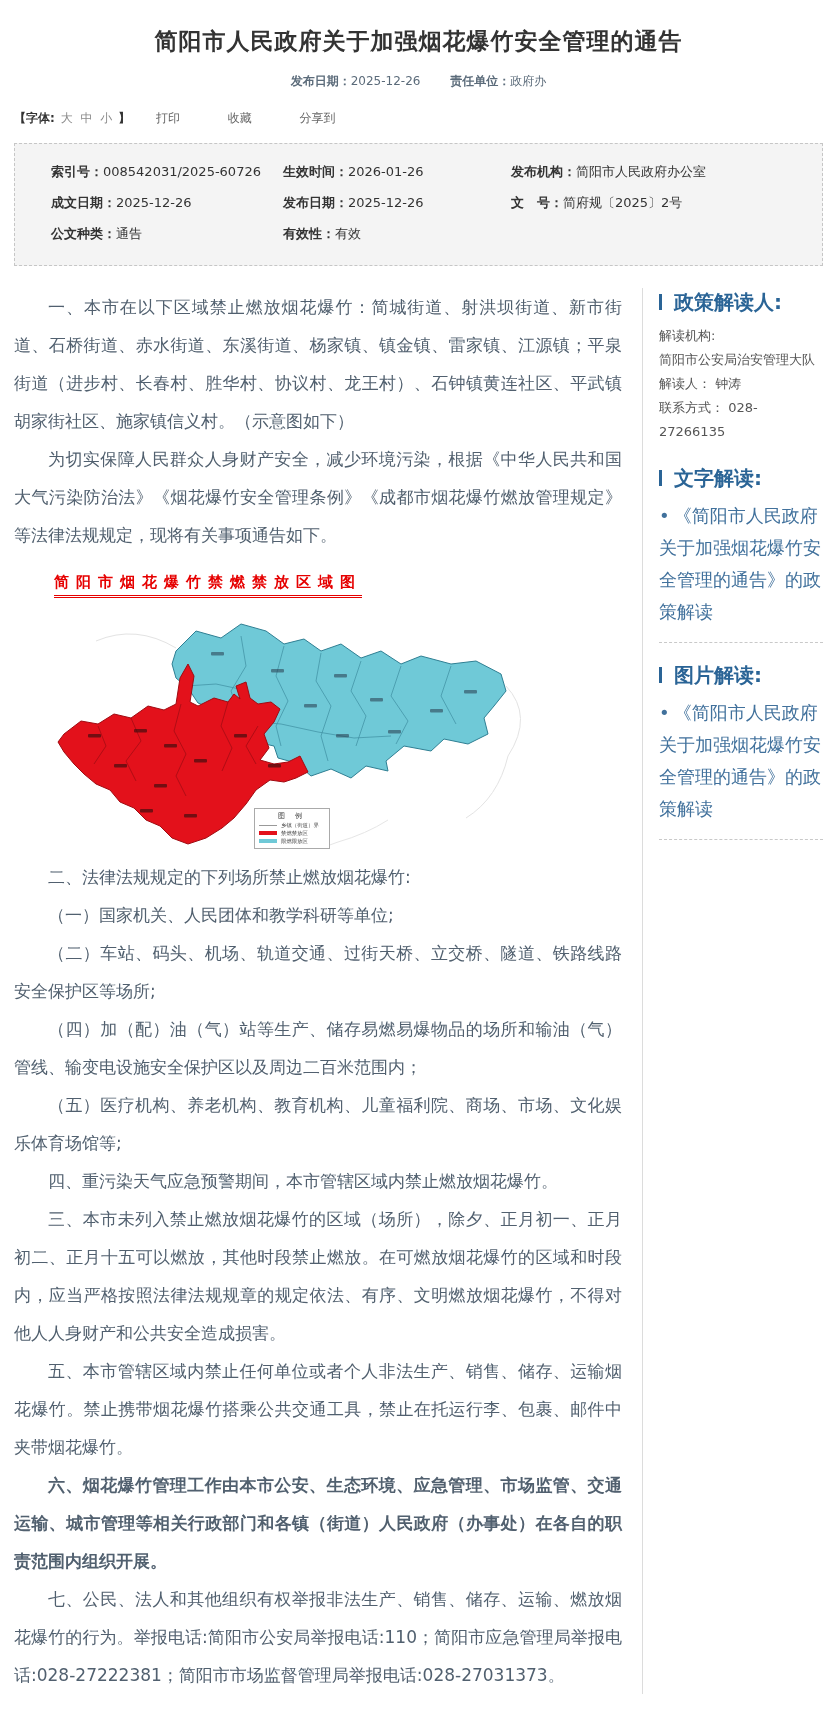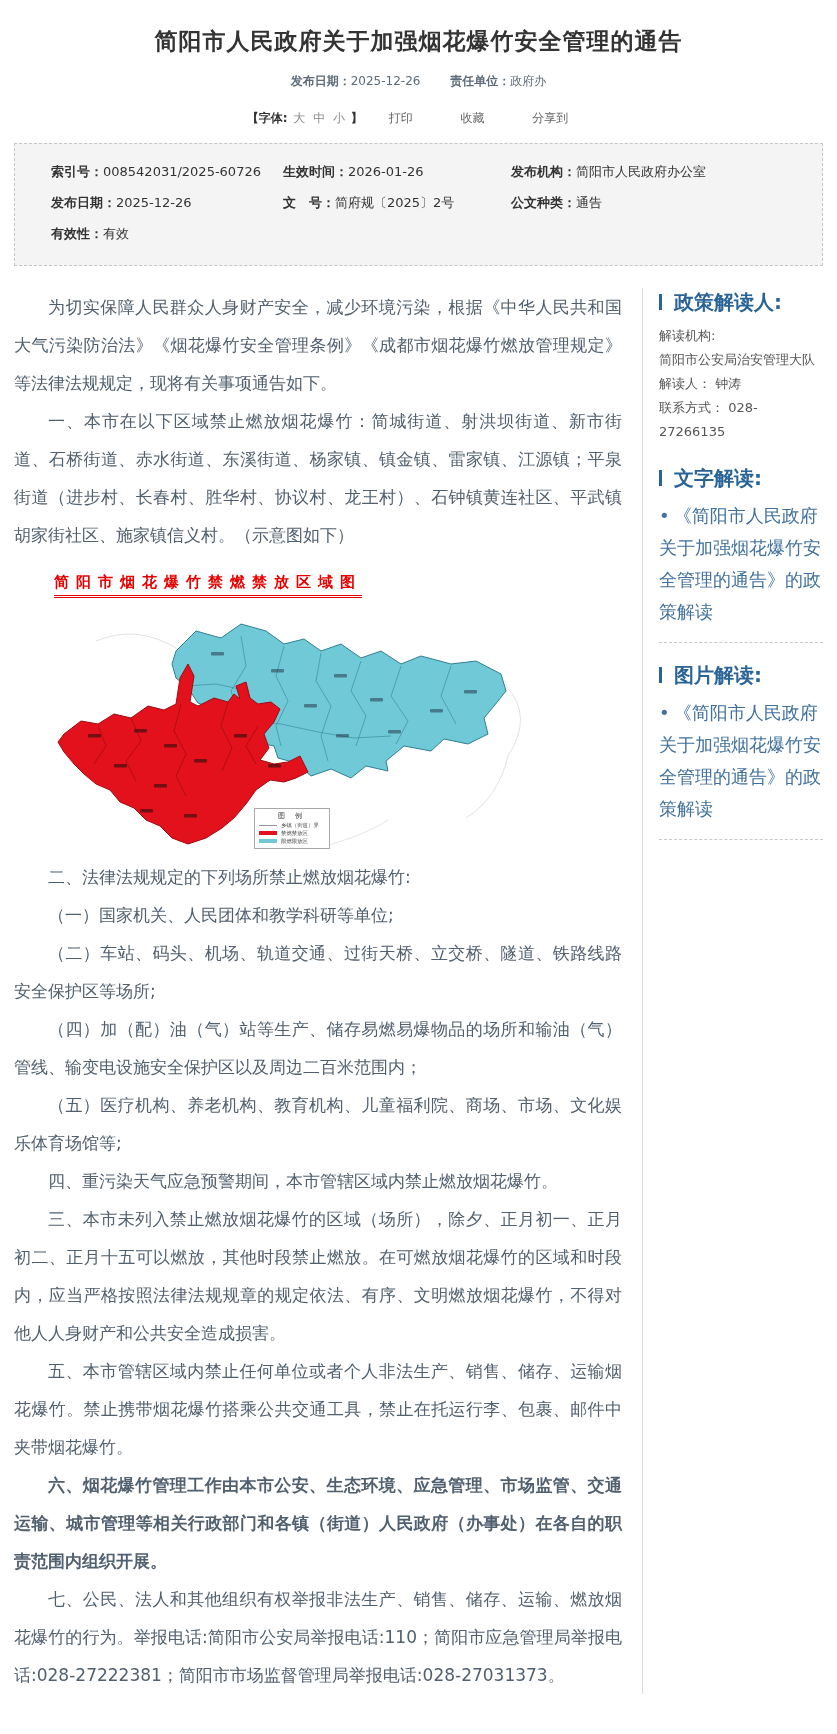--- a/index.html
+++ b/index.html
@@ -5,21 +5,21 @@
   * { margin:0; padding:0; box-sizing:border-box; }
   html,body { background:#fff; }
   body { font-family:"DejaVu Sans","Liberation Sans",sans-serif; }
   .page { position:relative; width:837px; min-height:1734px; margin:0 auto; background:#fff; padding:26px 14px 40px 14px; overflow:hidden; }
 
   .doc-title { text-align:center; font-size:23px; font-weight:bold; color:#333; letter-spacing:1px; margin-bottom:16px; }
   .pubinfo { text-align:center; font-size:12px; color:#5b6b7a; margin-bottom:20px; }
   .pubinfo b { font-weight:bold; color:#5b6b7a; }
   .pubinfo .gap { display:inline-block; width:26px; }
 
-  .toolbar { text-align:center; font-size:12px; color:#555; margin-bottom:16px; }
+  .toolbar { font-size:12px; color:#555; margin-bottom:16px; }
   .toolbar .fontset { font-weight:bold; color:#333; }
   .toolbar .fbtn { color:#8a8a8a; cursor:pointer; margin:0 2px; }
   .toolbar .tbtn { color:#666; cursor:pointer; margin:0 22px; }
 
   .meta-box { border:1px dashed #c6c6c6; background:#f4f4f4; padding:14px 10px 18px 36px; font-size:13px; color:#333; }
   .meta-grid { display:grid; grid-template-columns:232px 228px auto; row-gap:4px; }
   .meta-cell { line-height:27px; white-space:nowrap; }
   .meta-cell b { font-weight:bold; }
 
   .content-wrap { display:flex; margin-top:22px; align-items:stretch; }
@@ -69,32 +69,33 @@
     <span class="tbtn">打印</span>
     <span class="tbtn">收藏</span>
     <span class="tbtn">分享到</span>
   </div>
 
   <div class="meta-box">
     <div class="meta-grid">
       <div class="meta-cell"><b>索引号：</b><span>008542031/2025-60726</span></div>
       <div class="meta-cell"><b>生效时间：</b><span>2026-01-26</span></div>
       <div class="meta-cell"><b>发布机构：</b><span>简阳市人民政府办公室</span></div>
+      <div class="meta-cell"><b>成文日期：</b><span>2025-12-26</span></div>
       <div class="meta-cell"><b>发布日期：</b><span>2025-12-26</span></div>
       <div class="meta-cell"><b>文　号：</b><span>简府规〔2025〕2号</span></div>
       <div class="meta-cell"><b>公文种类：</b><span>通告</span></div>
       <div class="meta-cell"><b>有效性：</b><span>有效</span></div>
       <div class="meta-cell"></div>
     </div>
   </div>
 
   <div class="content-wrap">
     <div class="main">
+      <p class="para">一、本市在以下区域禁止燃放烟花爆竹：简城街道、射洪坝街道、新市街道、石桥街道、赤水街道、东溪街道、杨家镇、镇金镇、雷家镇、江源镇；平泉街道（进步村、长春村、胜华村、协议村、龙王村）、石钟镇黄连社区、平武镇胡家街社区、施家镇信义村。（示意图如下）</p>
       <p class="para">为切实保障人民群众人身财产安全，减少环境污染，根据《中华人民共和国大气污染防治法》《烟花爆竹安全管理条例》《成都市烟花爆竹燃放管理规定》等法律法规规定，现将有关事项通告如下。</p>
-      <p class="para">一、本市在以下区域禁止燃放烟花爆竹：简城街道、射洪坝街道、新市街道、石桥街道、赤水街道、东溪街道、杨家镇、镇金镇、雷家镇、江源镇；平泉街道（进步村、长春村、胜华村、协议村、龙王村）、石钟镇黄连社区、平武镇胡家街社区、施家镇信义村。（示意图如下）</p>
 
       <figure class="map">
         <div class="map-title">简阳市烟花爆竹禁燃禁放区域图</div>
         <div class="map-canvas">
           <svg width="505" height="242" viewBox="0 0 505 242">
 
             <path d="M60,35 Q100,18 140,42" fill="none" stroke="#e3e3e3" stroke-width="1"></path>
             <path d="M470,80 Q498,110 472,150 Q462,192 430,212" fill="none" stroke="#e3e3e3" stroke-width="1"></path>
             <path d="M230,240 Q262,252 302,236 Q330,228 352,214" fill="none" stroke="#e6e6e6" stroke-width="1"></path>
 

